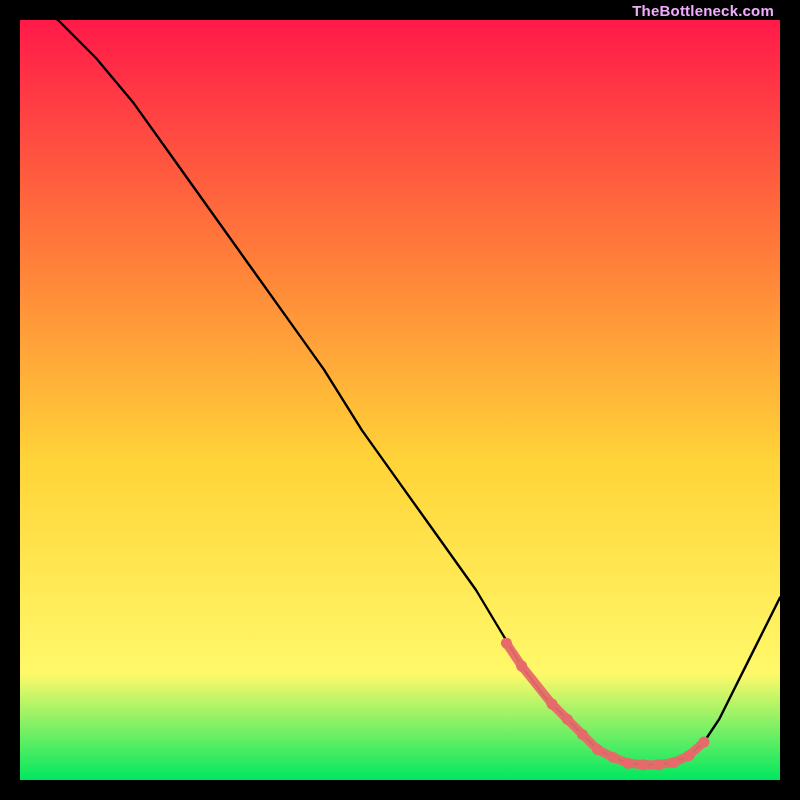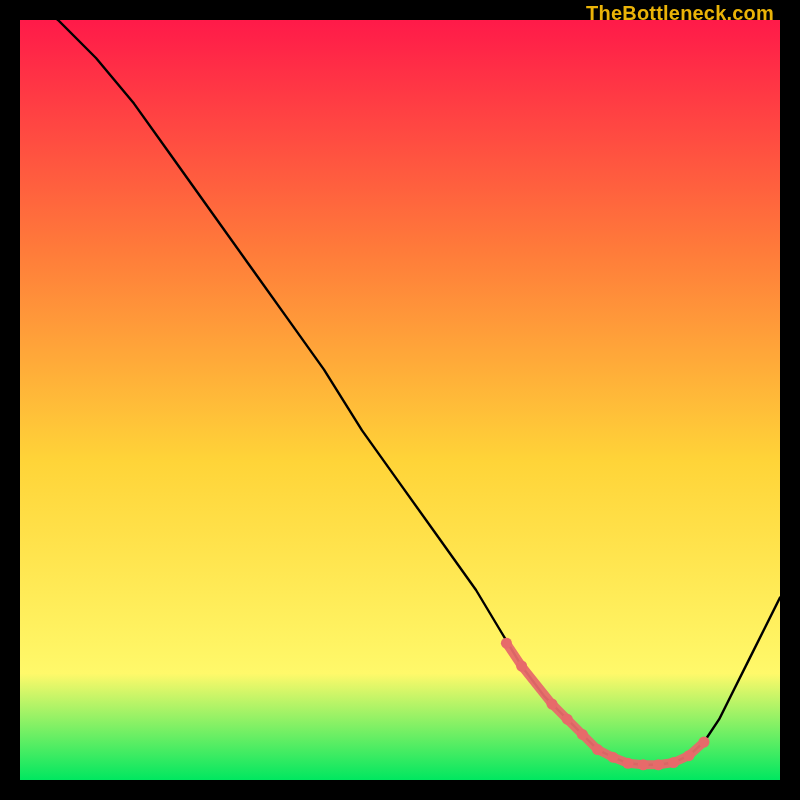--- a/index.html
+++ b/index.html
@@ -17,22 +17,22 @@
     width: 760px;
     height: 760px;
     background: #000000;
   }
   .watermark {
     position: absolute;
     top: 2px;
     right: 26px;
     font-family: Arial, Helvetica, sans-serif;
     font-weight: bold;
-    font-size: 20px;
-    color: #eab308;
+    font-size: 15px;
+    color: #f0abfc;
     letter-spacing: 0.2px;
   }
   svg {
     display: block;
   }
 </style>
 </head>
 <body>
 
 <div class="frame">

